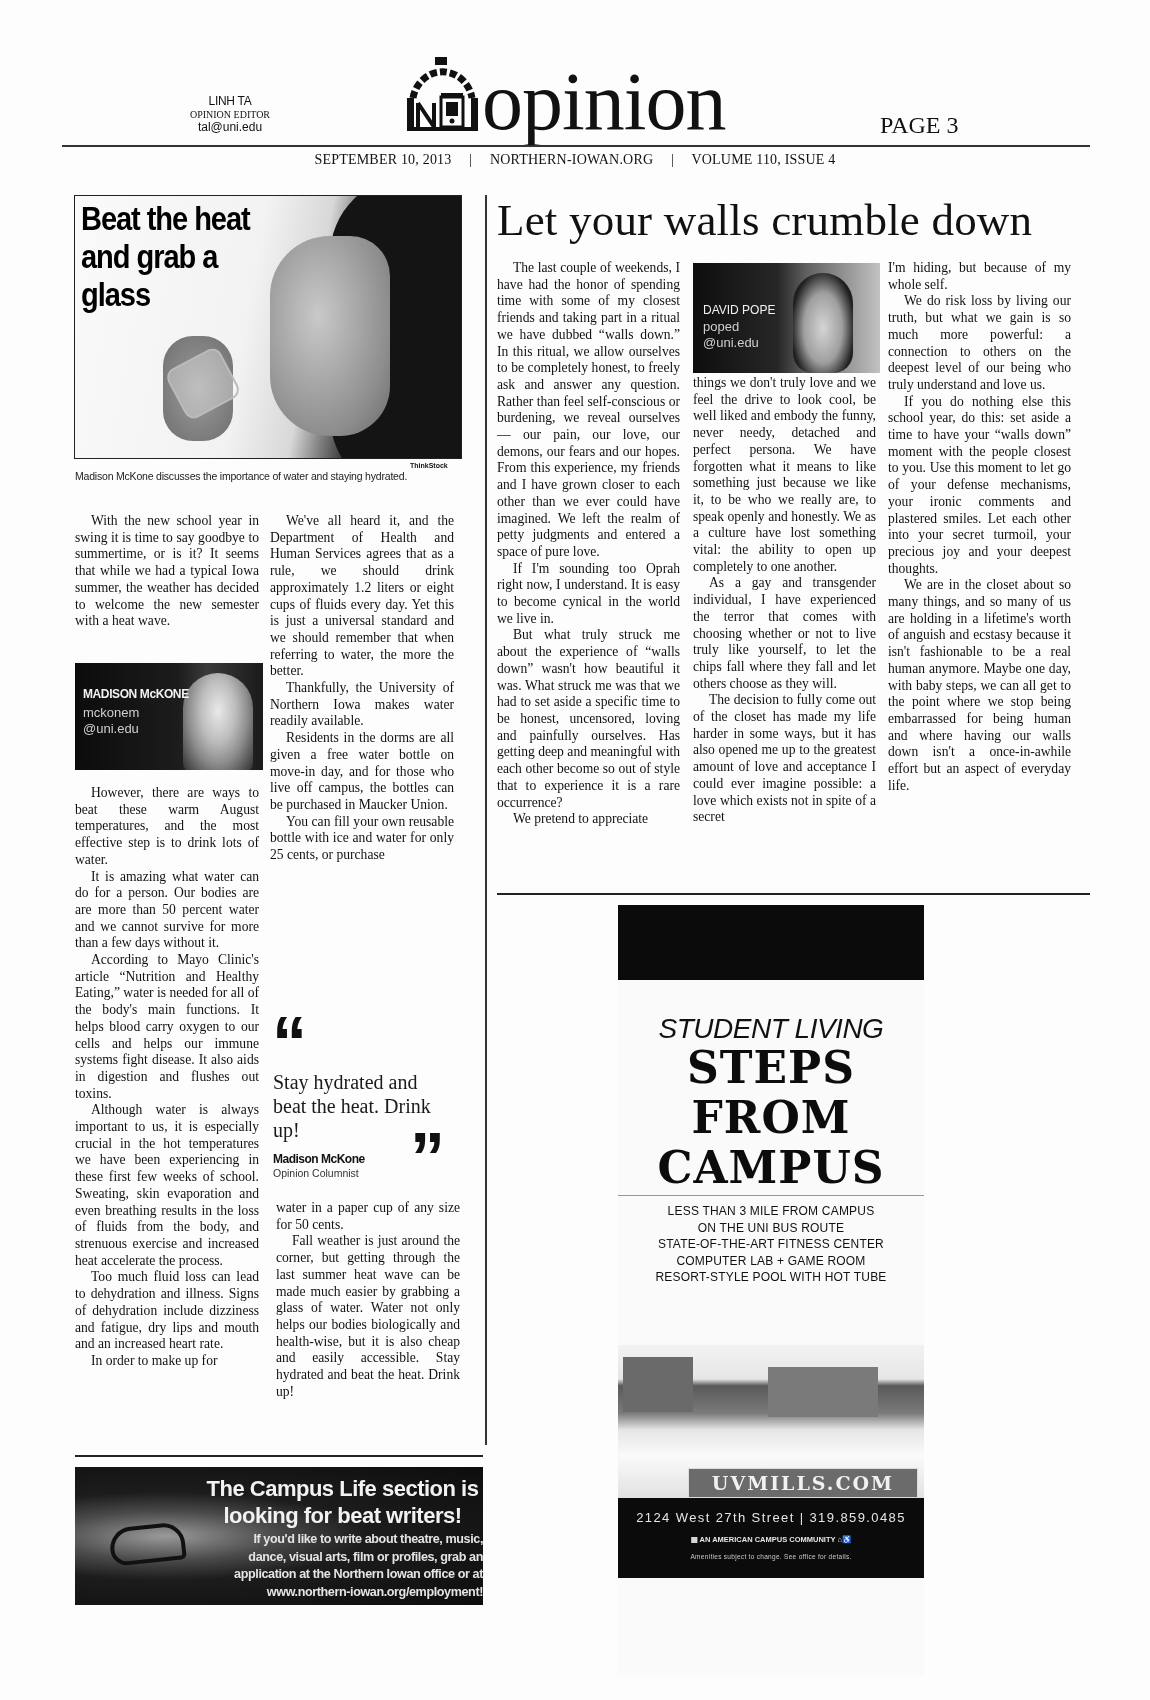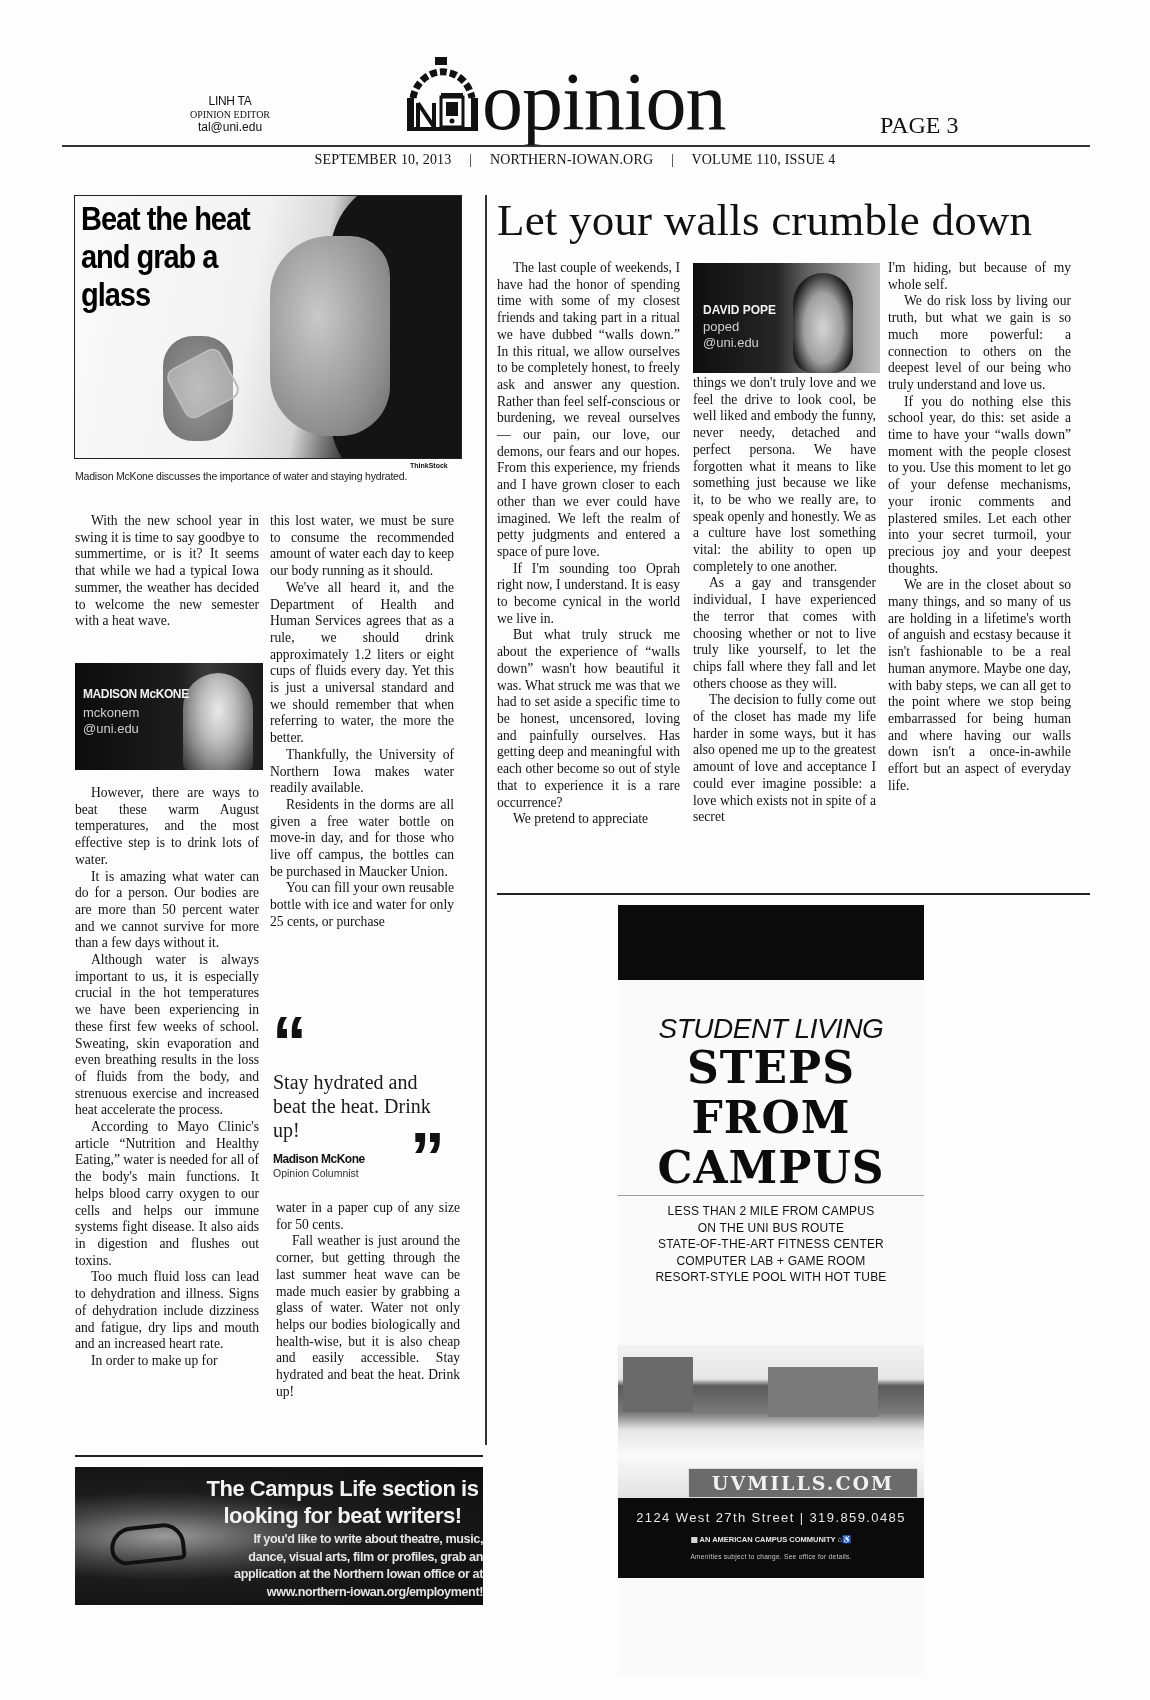--- a/index.html
+++ b/index.html
@@ -66,21 +66,21 @@
   .ad-left .ad-body { position: absolute; left: 140px; top: 64px; width: 268px; text-align: right; font-family: "Liberation Sans", sans-serif; font-weight: bold;
     font-size: 12.6px; line-height: 17.5px; color: #e4e4e4; letter-spacing: -0.4px; }
 
   
   .headline-right { left: 497px; top: 192px; width: 600px; font-family: "Liberation Serif", serif; font-size: 45px; line-height: 56px; letter-spacing: 0.2px; color: #111; white-space: nowrap; }
   .col-c { left: 497px; top: 260px; width: 183px; }
   .col-d { left: 693px; top: 375px; width: 183px; }
   .col-e { left: 888px; top: 260px; width: 183px; }
 
   .mug2 { left: 693px; top: 263px; width: 187px; height: 110px; background: linear-gradient(90deg, #0e0e0e 0%, #262626 45%, #5e5e5e 60%, #c2c2c2 100%); overflow: hidden; }
-  .mug2 .mug-name { position: absolute; left: 10px; top: 40px; font-family: "Liberation Sans", sans-serif; font-weight: bold; font-size: 12px; color: #f1f1f1; }
+  .mug2 .mug-name { position: absolute; left: 10px; top: 40px; font-family: "Liberation Sans", sans-serif; font-weight: normal; font-size: 12px; color: #f1f1f1; }
   .mug2 .mug-handle { position: absolute; left: 10px; top: 56px; font-family: "Liberation Sans", sans-serif; font-size: 13px; line-height: 16px; color: #cfcfcf; }
   .mug2 .portrait { position: absolute; left: 100px; top: 10px; width: 60px; height: 100px; border-radius: 30px 30px 20px 20px;
     background: radial-gradient(ellipse at 50% 55%, #d5d5d5 0%, #9f9f9f 45%, #1f1f1f 75%); }
 
   .hrule-right { left: 497px; top: 893px; width: 593px; height: 1.5px; background: #222; }
 
   
   .ad-right { left: 618px; top: 905px; width: 306px; height: 770px; background: #fafafa; }
   .ad-right .topblock { position: absolute; left: 0; top: 0; width: 306px; height: 75px; background: #0b0b0b; }
   .ad-right .brand { position: absolute; left: 55px; top: 41px; width: 200px; height: 55px; background: linear-gradient(#2b2b2b, #1a1a1a); border: 2px solid #777; }
@@ -155,28 +155,27 @@
   <div class="mug-name">MADISON McKONE</div>
   <div class="mug-handle">
     <div>mckonem</div>
     <div>@uni.edu</div>
   </div>
 </div>
 
 <div class="abs col col-a2">
   <p>However, there are ways to beat these warm August temperatures, and the most effective step is to drink lots of water.</p>
   <p>It is amazing what water can do for a person. Our bodies are are more than 50 percent water and we cannot survive for more than a few days without it.</p>
+  <p>According to Mayo Clinic's article “Nutrition and Healthy Eating,” water is needed for all of the body's main functions. It helps blood carry oxygen to our cells and helps our immune systems fight disease. It also aids in digestion and flushes out toxins.</p>
   <p>Although water is always important to us, it is especially crucial in the hot temperatures we have been experiencing in these first few weeks of school. Sweating, skin evaporation and even breathing results in the loss of fluids from the body, and strenuous exercise and increased heat accelerate the process.</p>
-  <p>According to Mayo Clinic's article “Nutrition and Healthy Eating,” water is needed for all of the body's main functions. It helps blood carry oxygen to our cells and helps our immune systems fight disease. It also aids in digestion and flushes out toxins.</p>
   <p>Too much fluid loss can lead to dehydration and illness. Signs of dehydration include dizziness and fatigue, dry lips and mouth and an increased heart rate.</p>
   <p>In order to make up for</p>
 </div>
 
 <div class="abs col col-b">
-  <p style="text-indent:0">this lost water, we must be sure to consume the recommended amount of water each day to keep our body running as it should.</p>
   <p>We've all heard it, and the Department of Health and Human Services agrees that as a rule, we should drink approximately 1.2 liters or eight cups of fluids every day. Yet this is just a universal standard and we should remember that when referring to water, the more the better.</p>
   <p>Thankfully, the University of Northern Iowa makes water readily available.</p>
   <p>Residents in the dorms are all given a free water bottle on move-in day, and for those who live off campus, the bottles can be purchased in Maucker Union.</p>
   <p>You can fill your own reusable bottle with ice and water for only 25 cents, or purchase</p>
 </div>
 
 <div class="abs quote-open">“</div>
 <div class="abs quote-text">Stay hydrated and beat the heat. Drink up!</div>
 <div class="abs quote-author">Madison McKone</div>
 <div class="abs quote-role">Opinion Columnist</div>
@@ -233,21 +232,21 @@
 <div class="abs hrule-right"></div>
 
 <div class="abs ad-right">
   <div class="topblock"></div>
   <div class="tagline">STUDENT LIVING</div>
   <div class="big" style="top:138px">STEPS</div>
   <div class="big" style="top:188px">FROM</div>
   <div class="big" style="top:238px">CAMPUS</div>
   <div class="thinrule"></div>
   <div class="features">
-    <div>LESS THAN 2 MILE FROM CAMPUS</div>
+    <div>LESS THAN 3 MILE FROM CAMPUS</div>
     <div>ON THE UNI BUS ROUTE</div>
     <div>STATE-OF-THE-ART FITNESS CENTER</div>
     <div>COMPUTER LAB + GAME ROOM</div>
     <div>RESORT-STYLE POOL WITH HOT TUBE</div>
   </div>
   <div class="photo">
     <div class="bldg1"></div>
     <div class="bldg2"></div>
   </div>
   <div class="bottomblock"></div>

